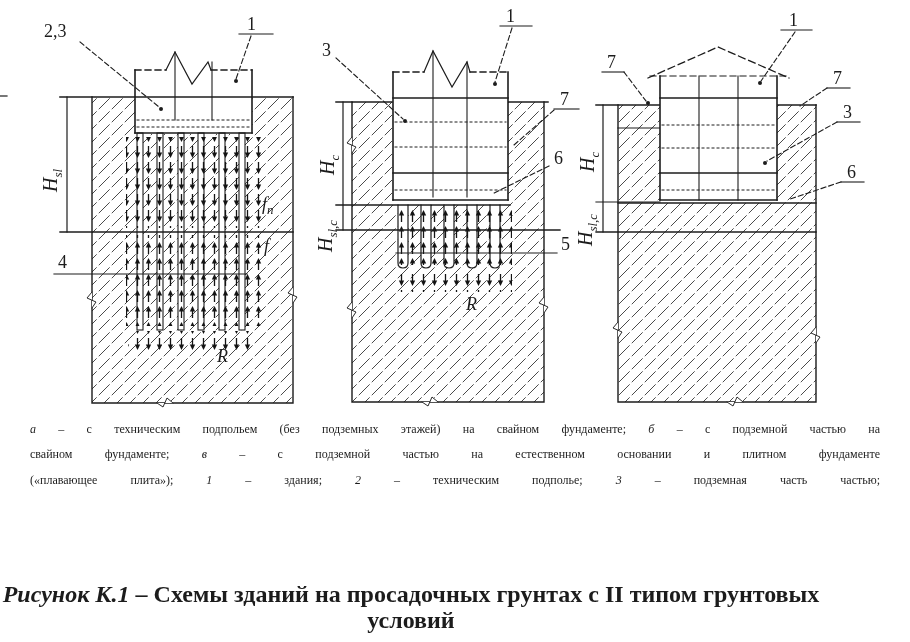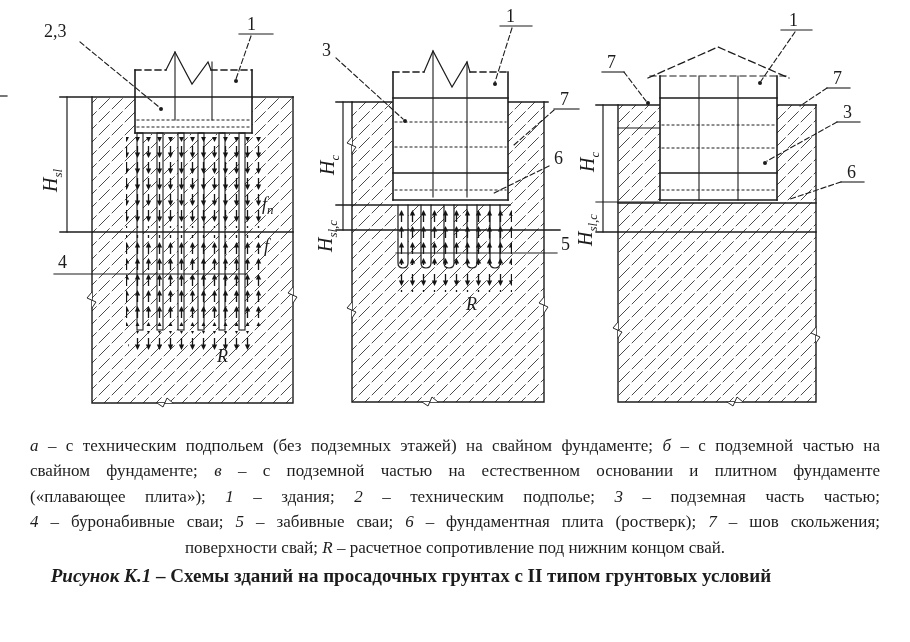--- a/index.html
+++ b/index.html
@@ -1,24 +1,24 @@
 <!DOCTYPE html>
 <html><head>
 <meta charset="utf-8">
 <style>
   html,body{margin:0;padding:0;background:#ffffff;}
   .page{position:relative;width:910px;height:642px;background:#ffffff;
         font-family:"Liberation Serif","DejaVu Serif",serif;color:#1c1c1c;overflow:hidden;}
   .drawing{position:absolute;top:0;left:0;}
   .caption{position:absolute;top:417px;left:30px;width:850px;
-           font-size:17px;line-height:25.4px;margin-top:16px;}
+           font-size:12px;line-height:25.4px;}
   .cap-line{text-align:justify;text-align-last:justify;white-space:nowrap;}
   .cap-line.center{text-align:center;text-align-last:center;}
-  .figtitle{position:absolute;top:563px;left:0;width:822px;
-            font-size:19px;line-height:26px;}
+  .figtitle{position:absolute;top:581px;left:0;width:822px;
+            font-size:24px;line-height:26px;}
   .title-line{text-align:center;}
   .i{font-style:italic;}
   .isub{font-style:italic;font-size:0.72em;vertical-align:-0.25em;}
   .b{font-weight:700;}
   .bi{font-weight:700;font-style:italic;}
   svg text{fill:#1c1c1c;}
   .co{font-family:"Liberation Serif",serif;font-size:18px;}
   .mk{font-family:"Liberation Serif",serif;font-size:18px;font-style:italic;}
   .dim{font-family:"Liberation Serif",serif;font-size:20px;font-style:italic;}
   .dsub{font-size:13px;}
@@ -250,21 +250,19 @@
     <path d="M0,-8 L-5,-2 L4,2 L0,8" transform="translate(618,330)" fill="#ffffff" stroke="#2a2a2a" stroke-width="1"></path>
     <path d="M0,-8 L-5,-2 L4,2 L0,8" transform="translate(816,335)" fill="#ffffff" stroke="#2a2a2a" stroke-width="1"></path>
     <path d="M0,-8 L-5,-2 L4,2 L0,8" transform="translate(735,402) rotate(90)" fill="#ffffff" stroke="#2a2a2a" stroke-width="1"></path>
   </g>
 </svg>
 
 <div class="caption">
       <div class="cap-line"><span class="i">а</span><span> – с техническим подпольем (без подземных этажей) на свайном фундаменте; </span><span class="i">б</span><span> – с подземной частью на</span></div>
       <div class="cap-line"><span>свайном фундаменте; </span><span class="i">в</span><span> – с подземной частью на естественном основании и плитном фундаменте</span></div>
       <div class="cap-line"><span>(«плавающее плита»); </span><span class="i">1</span><span> – здания; </span><span class="i">2</span><span> – техническим подполье; </span><span class="i">3</span><span> – подземная часть частью;</span></div>
-      <div class="cap-line"><span class="i">4</span><span> – буронабивные сваи; </span><span class="i">5</span><span> – забивные сваи; </span><span class="i">6</span><span> – фундаментная плита (ростверк); </span><span class="i">7</span><span> – шов скольжения;</span></div>
-      <div class="cap-line center"><span>поверхности свай; </span><span class="i">R</span><span> – расчетное сопротивление под нижним концом свай.</span></div>
     </div>
 
 <div class="figtitle">
       <div class="title-line"><span class="bi">Рисунок К.1</span><span class="b"> – Схемы зданий на просадочных грунтах с II типом грунтовых условий</span></div>
     </div>
 
 </div>
 
 </body></html>

